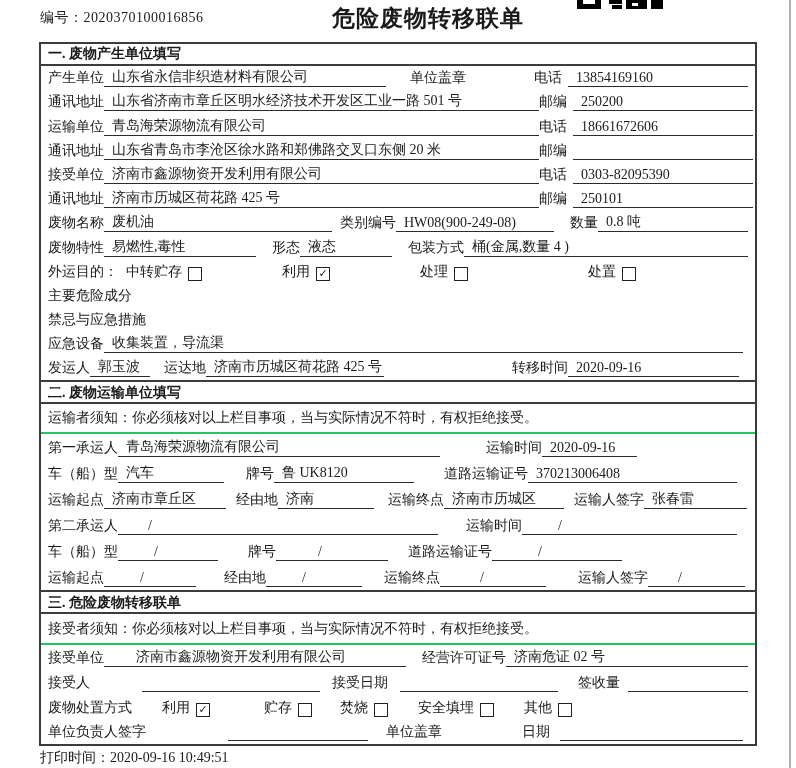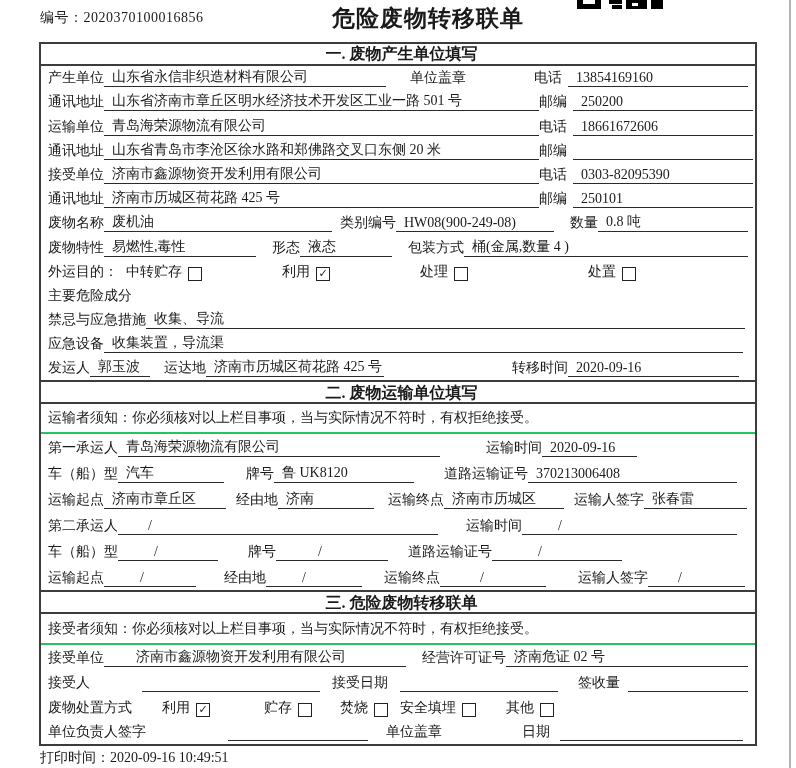--- a/index.html
+++ b/index.html
@@ -7,22 +7,22 @@
         font-family:"Liberation Serif","DejaVu Serif",serif;color:#1a1a1a;font-size:14px;}
   .abs{position:absolute;}
   .serial{top:9px;left:40px;letter-spacing:.5px;}
   .doc-title{top:3px;left:332px;font-size:23px;font-weight:bold;letter-spacing:1px;}
   .print-line{top:749px;left:40px;}
   .page-edge{left:789px;top:0;width:2px;height:768px;background:#b3b3b3;}
   .qr-block{position:absolute;background:#000;}
   .qr-hole{position:absolute;background:#fff;}
   .form{position:absolute;left:39px;top:42px;width:718px;height:704px;border:2px solid #3c3c3c;
         box-sizing:border-box;display:flex;flex-direction:column;background:#fff;}
-  .sec-h{height:22px;line-height:20px;font-weight:bold;padding-left:7px;font-size:16px;
-         border-bottom:2px solid #3c3c3c;flex:none;box-sizing:border-box;text-align:center;}
+  .sec-h{height:22px;line-height:20px;font-weight:bold;padding-left:7px;font-size:14px;
+         border-bottom:2px solid #3c3c3c;flex:none;box-sizing:border-box;}
   .sec-h.mid{border-top:2px solid #3c3c3c;height:24px;}
   .notice{height:30px;display:flex;align-items:center;padding-left:7px;
           border-bottom:2px solid #22c55e;box-sizing:border-box;flex:none;}
   .row{display:flex;align-items:flex-end;padding:0 7px 3px 7px;box-sizing:border-box;flex:none;}
   .r1{height:24.2px;} .r2{height:26px;} .r3{height:24.7px;}
   .lbl{white-space:nowrap;flex:none;}
   .val{border-bottom:1.5px solid #2b2b2b;white-space:nowrap;padding:0 3px 0 8px;
        overflow:hidden;box-sizing:border-box;flex:none;}
   .fill{flex:1 1 auto;}
   .flush{padding-right:0;}
@@ -133,21 +133,20 @@
       <span class="lbl" style="margin-left:120px;">处置</span>
       <span class="cb"></span>
     </div>
 
     <div class="row r1" style="padding-right:10px;">
       <span class="lbl">主要危险成分</span>
     </div>
 
     <div class="row r1" style="padding-right:10px;">
       <span class="lbl">禁忌与应急措施</span>
-      <span class="val fill">收集、导流</span>
     </div>
 
     <div class="row r1" style="padding-right:12px;">
       <span class="lbl">应急设备</span>
       <span class="val fill">收集装置，导流渠</span>
     </div>
 
     <div class="row r1" style="padding-right:16px;">
       <span class="lbl">发运人</span>
       <span class="val" style="width:60px;">郭玉波</span>
@@ -234,21 +233,21 @@
     </div>
 
     <div class="row r3">
       <span class="lbl">废物处置方式</span>
       <span class="lbl" style="margin-left:30px;">利用</span>
       <span class="cb">✓</span>
       <span class="lbl" style="margin-left:54px;">贮存</span>
       <span class="cb"></span>
       <span class="lbl" style="margin-left:28px;">焚烧</span>
       <span class="cb"></span>
-      <span class="lbl" style="margin-left:12px;">安全填埋</span>
+      <span class="lbl" style="margin-left:30px;">安全填埋</span>
       <span class="cb"></span>
       <span class="lbl" style="margin-left:30px;">其他</span>
       <span class="cb"></span>
     </div>
 
     <div class="row r3" style="padding-right:12px;">
       <span class="lbl">单位负责人签字</span>
       <span class="val" style="width:140px;margin-left:82px;"></span>
       <span class="lbl" style="margin-left:18px;">单位盖章</span>
       <span class="lbl" style="margin-left:80px;">日期</span>

